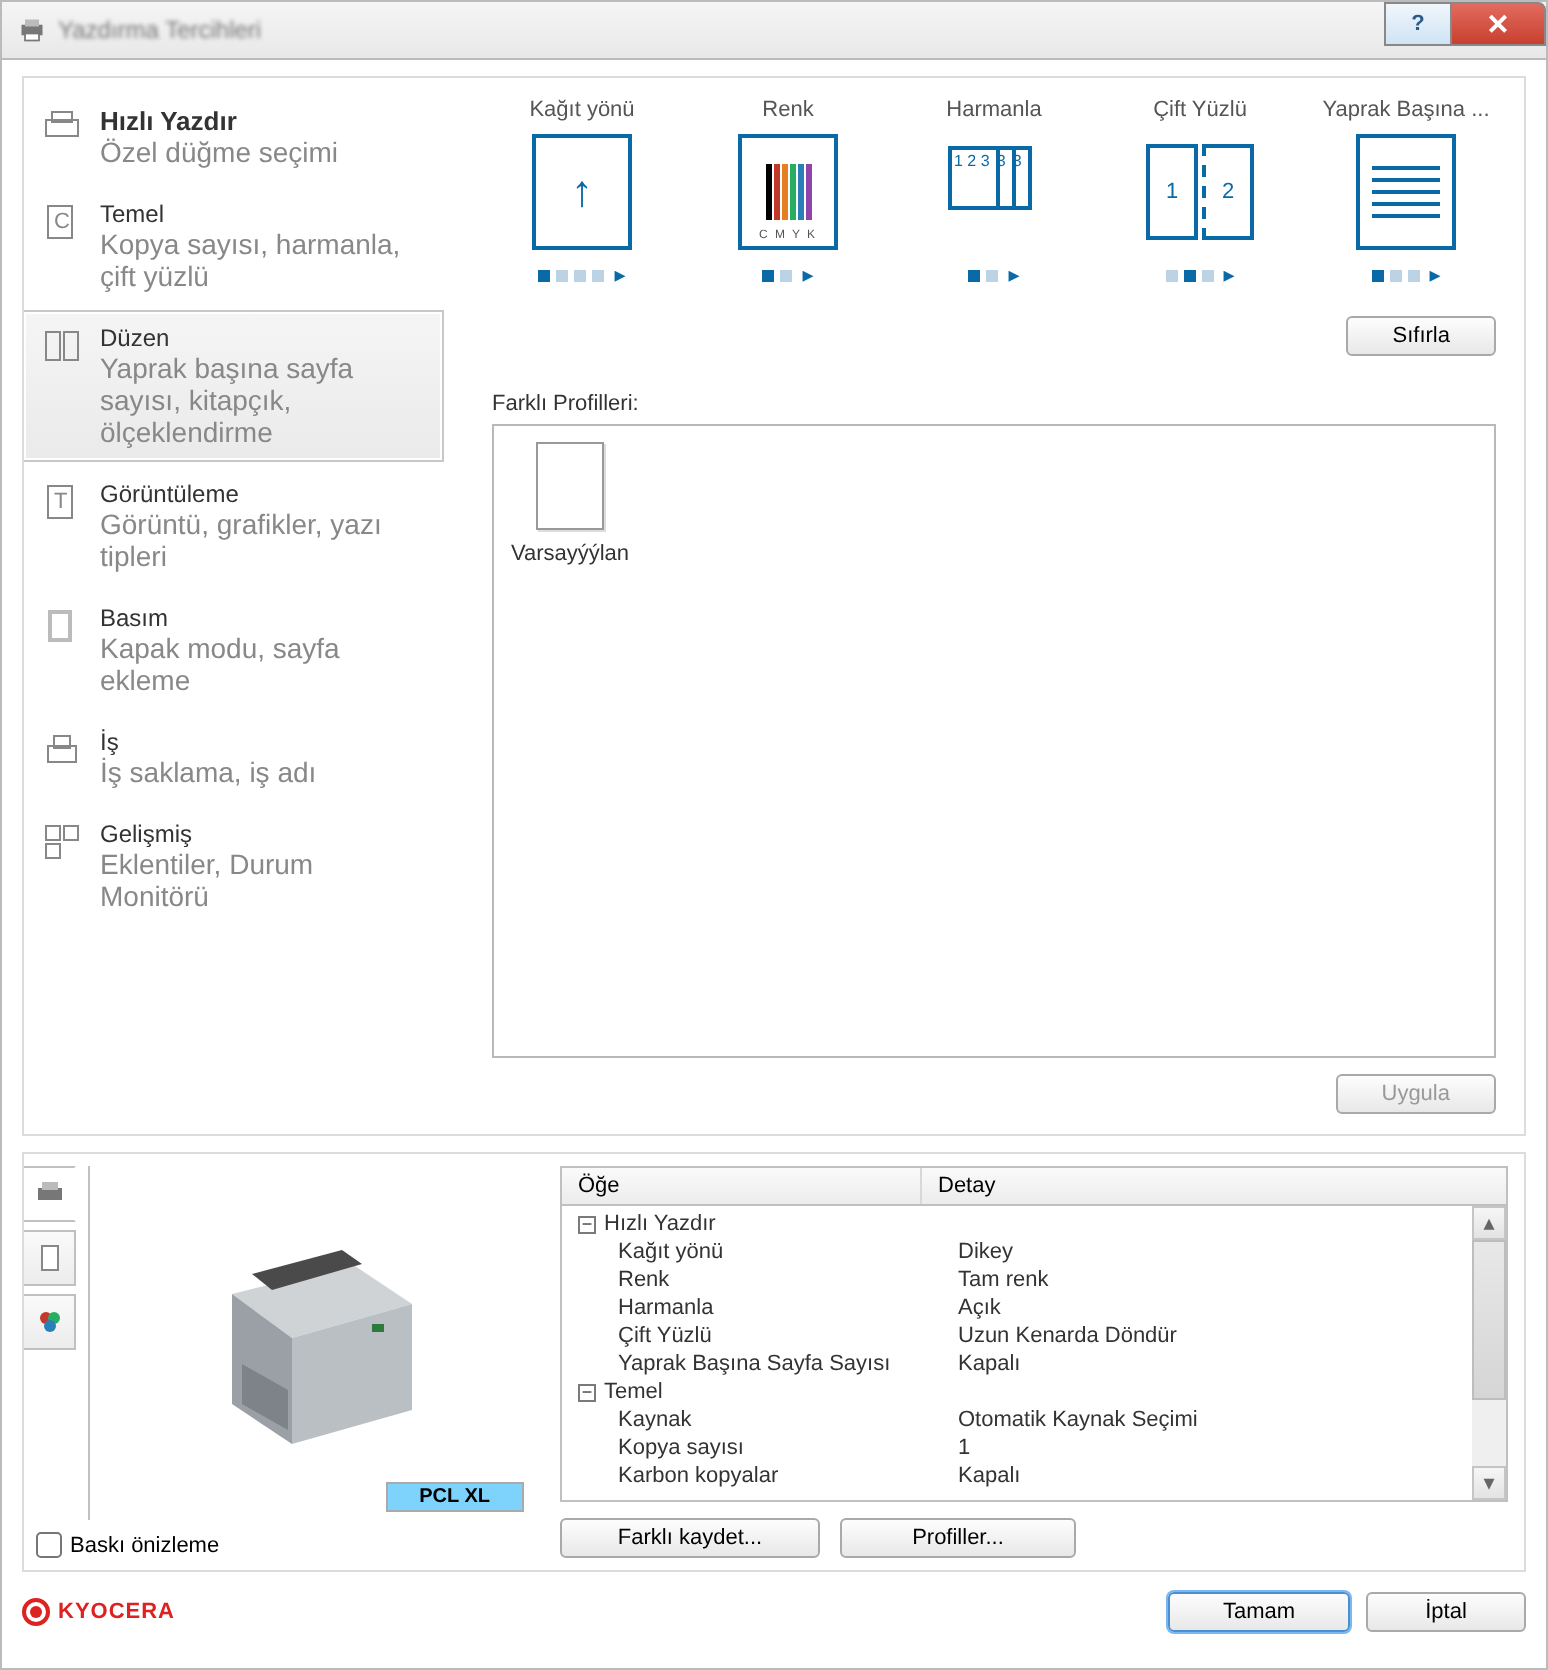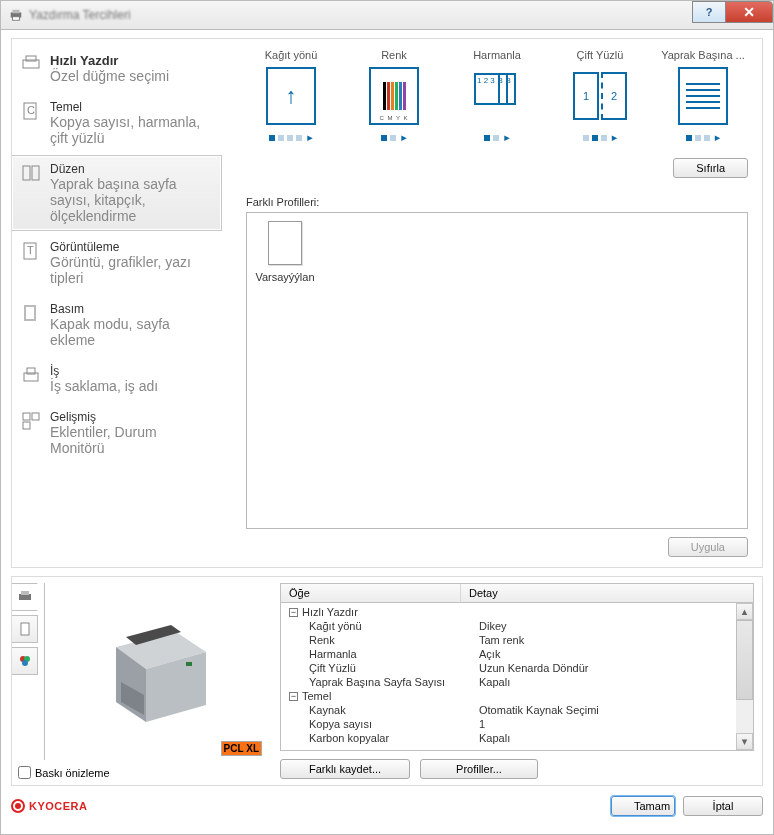--- a/index.html
+++ b/index.html
@@ -48,21 +48,21 @@
 .profitem .pn { margin-top:6px; color:#333; }
 .applyrow { display:flex; justify-content:flex-end; margin-top:8px; }
 
 
 .lower { border:1px solid #dcdcdc; margin-top:8px; height:210px; display:flex; }
 .prevcol { width:260px; padding:6px; display:flex; flex-direction:column; position:relative; }
 .vtabs { display:flex; flex-direction:column; position:absolute; left:0; top:6px; }
 .vtab { width:26px; height:28px; border:1px solid #c0c0c0; border-left:none; background:linear-gradient(#fafafa,#ececec); display:flex; align-items:center; justify-content:center; margin-bottom:4px; }
 .vtab.active { background:#fff; border-right-color:#fff; }
 .preview { flex:1; margin-left:26px; border-left:1px solid #c0c0c0; display:flex; align-items:center; justify-content:center; position:relative; }
-.driverbadge { position:absolute; right:4px; bottom:4px; border:1px solid #aaa; background:#f97316; padding:1px 2px; font-size:10px; font-weight:bold; }
+.driverbadge { position:absolute; right:4px; bottom:4px; border:1px solid #aaa; background:#7dd3fc; padding:1px 16px; font-size:10px; font-weight:bold; }
 .chkrow { margin-top:6px; display:flex; align-items:center; gap:4px; }
 
 .sumcol { flex:1; padding:6px 8px; display:flex; flex-direction:column; }
 .sumhdr { display:flex; border:1px solid #c0c0c0; background:linear-gradient(#fafafa,#ececec); }
 .sumhdr div { padding:3px 8px; }
 .sumhdr .c1 { width:180px; border-right:1px solid #d8d8d8; }
 .sumbody { flex:1; border:1px solid #c0c0c0; border-top:none; overflow:auto; position:relative; padding:2px 0; }
 .row { display:flex; padding:1px 0; }
 .row .c1 { width:198px; padding-left:28px; color:#333; }
 .row .c2 { color:#333; }
@@ -409,18 +409,18 @@
     </div>
   </div>
 </div>
 
 <div class="footer">
   <div class="brand">
     <span class="brandcircle"></span>
     <span>KYOCERA</span>
   </div>
   <div class="footerbtns">
-    <button class="btn primary" style="width:64px">Tamam</button>
+    <button class="btn primary" style="width:91px">Tamam</button>
     <button class="btn" style="width:80px">İptal</button>
   </div>
 </div>
 
 </div>
 
 </body></html>

